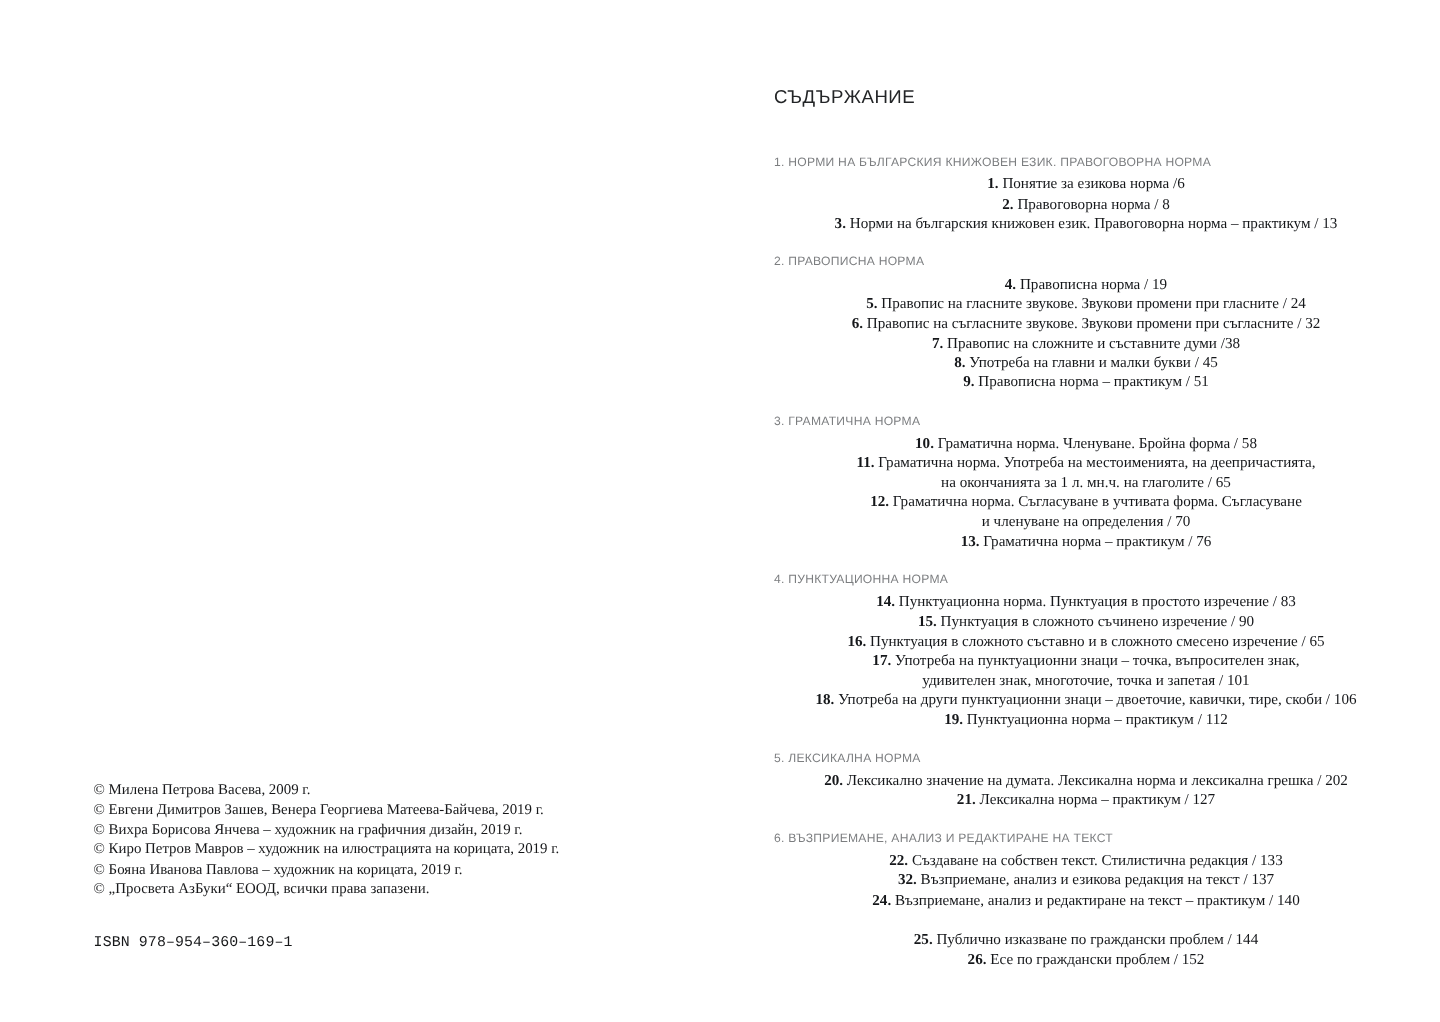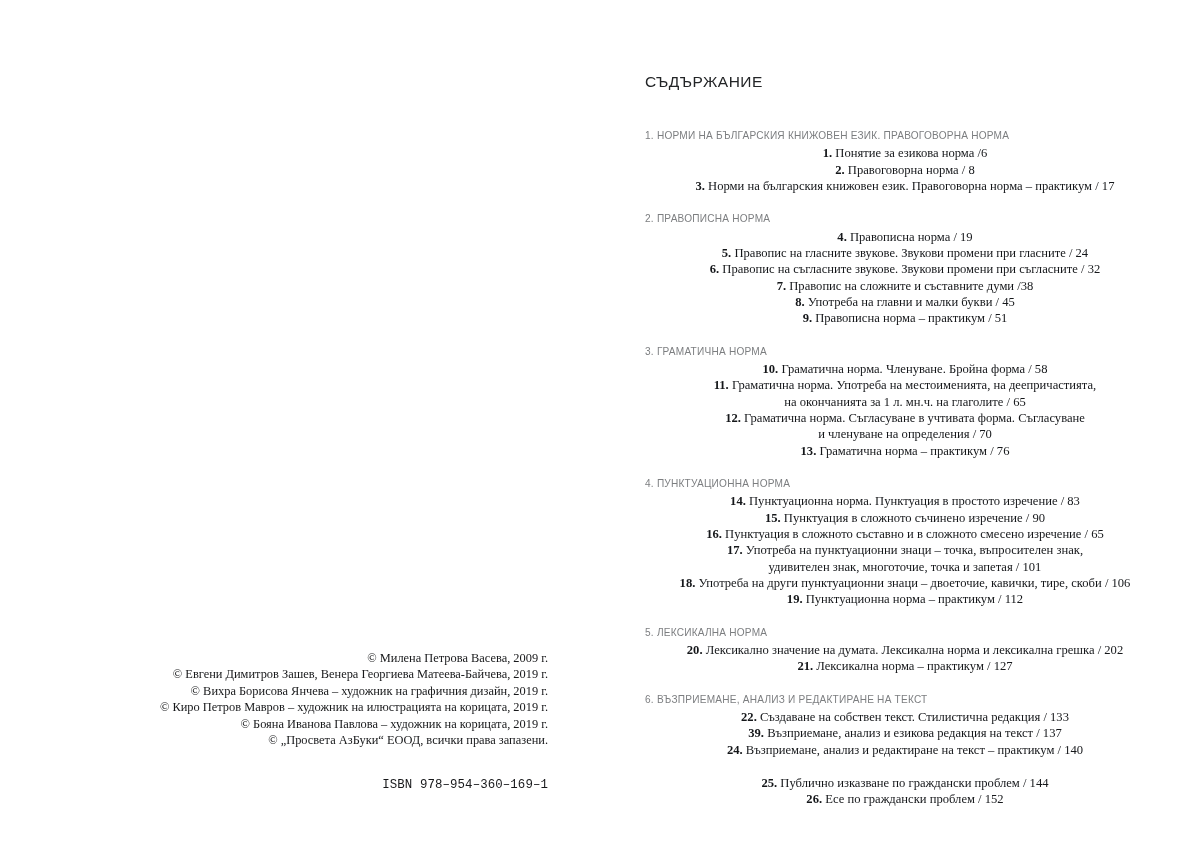--- a/index.html
+++ b/index.html
@@ -24,21 +24,20 @@
     display: block;
   }
 
   
   .page-left {
     position: absolute;
     left: 0;
     top: 0;
     width: 600px;
     height: 852px;
-    text-align: right;
   }
 
   .copyright-block {
     position: absolute;
     left: 78px;
     top: 650px;
     width: 470px;
   }
   .copyright-line {
     font-family: "Liberation Serif", "DejaVu Serif", serif;
@@ -135,21 +134,21 @@
   </div>
 
   <div class="page-right">
     <div class="toc">
       <h1 class="toc-title">СЪДЪРЖАНИЕ</h1>
       <div id="toc-sections">
           <div class="toc-section">
             <div class="section-heading">1. НОРМИ НА БЪЛГАРСКИЯ КНИЖОВЕН ЕЗИК. ПРАВОГОВОРНА НОРМА</div>
             <p class="toc-entry"><span class="num">1.</span><span class="txt"> Понятие за езикова норма /6</span></p>
             <p class="toc-entry"><span class="num">2.</span><span class="txt"> Правоговорна норма / 8</span></p>
-            <p class="toc-entry"><span class="num">3.</span><span class="txt"> Норми на българския книжовен език. Правоговорна норма – практикум / 17</span></p>
+            <p class="toc-entry"><span class="num">3.</span><span class="txt"> Норми на българския книжовен език. Правоговорна норма – практикум / 13</span></p>
           </div>
           <div class="toc-section">
             <div class="section-heading">2. ПРАВОПИСНА НОРМА</div>
             <p class="toc-entry"><span class="num">4.</span><span class="txt"> Правописна норма / 19</span></p>
             <p class="toc-entry"><span class="num">5.</span><span class="txt"> Правопис на гласните звукове. Звукови промени при гласните / 24</span></p>
             <p class="toc-entry"><span class="num">6.</span><span class="txt"> Правопис на съгласните звукове. Звукови промени при съгласните / 32</span></p>
             <p class="toc-entry"><span class="num">7.</span><span class="txt"> Правопис на сложните и съставните думи /38</span></p>
             <p class="toc-entry"><span class="num">8.</span><span class="txt"> Употреба на главни и малки букви / 45</span></p>
             <p class="toc-entry"><span class="num">9.</span><span class="txt"> Правописна норма – практикум / 51</span></p>
           </div>
@@ -173,21 +172,21 @@
             <p class="toc-entry"><span class="num">19.</span><span class="txt"> Пунктуационна норма – практикум / 112</span></p>
           </div>
           <div class="toc-section">
             <div class="section-heading">5. ЛЕКСИКАЛНА НОРМА</div>
             <p class="toc-entry"><span class="num">20.</span><span class="txt"> Лексикално значение на думата. Лексикална норма и лексикална грешка / 202</span></p>
             <p class="toc-entry"><span class="num">21.</span><span class="txt"> Лексикална норма – практикум / 127</span></p>
           </div>
           <div class="toc-section">
             <div class="section-heading">6. ВЪЗПРИЕМАНЕ, АНАЛИЗ И РЕДАКТИРАНЕ НА ТЕКСТ</div>
             <p class="toc-entry"><span class="num">22.</span><span class="txt"> Създаване на собствен текст. Стилистична редакция / 133</span></p>
-            <p class="toc-entry"><span class="num">39.</span><span class="txt"> Възприемане, анализ и езикова редакция на текст / 137</span></p>
+            <p class="toc-entry"><span class="num">32.</span><span class="txt"> Възприемане, анализ и езикова редакция на текст / 137</span></p>
             <p class="toc-entry"><span class="num">24.</span><span class="txt"> Възприемане, анализ и редактиране на текст – практикум / 140</span></p>
           </div>
           <div class="toc-section">
             <p class="toc-entry"><span class="num">25.</span><span class="txt"> Публично изказване по граждански проблем / 144</span></p>
             <p class="toc-entry"><span class="num">26.</span><span class="txt"> Есе по граждански проблем / 152</span></p>
           </div>
         </div>
     </div>
   </div>
 

